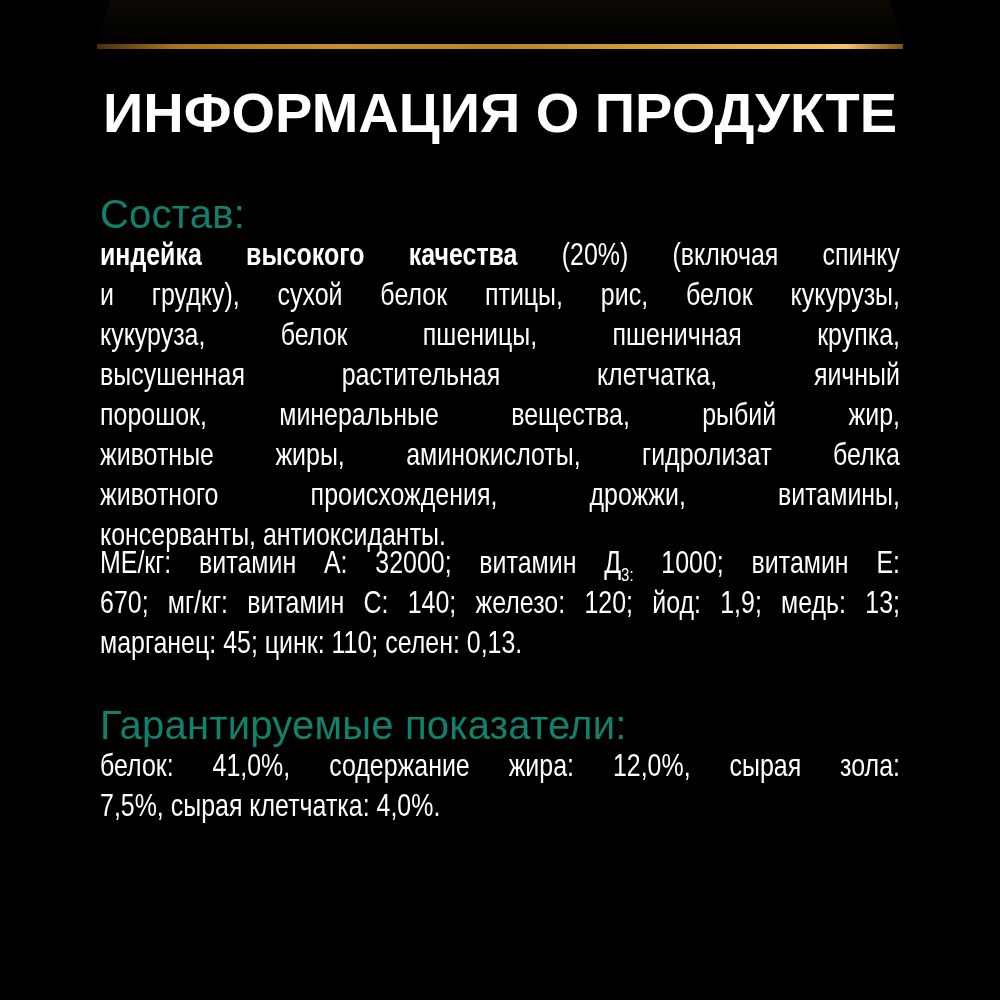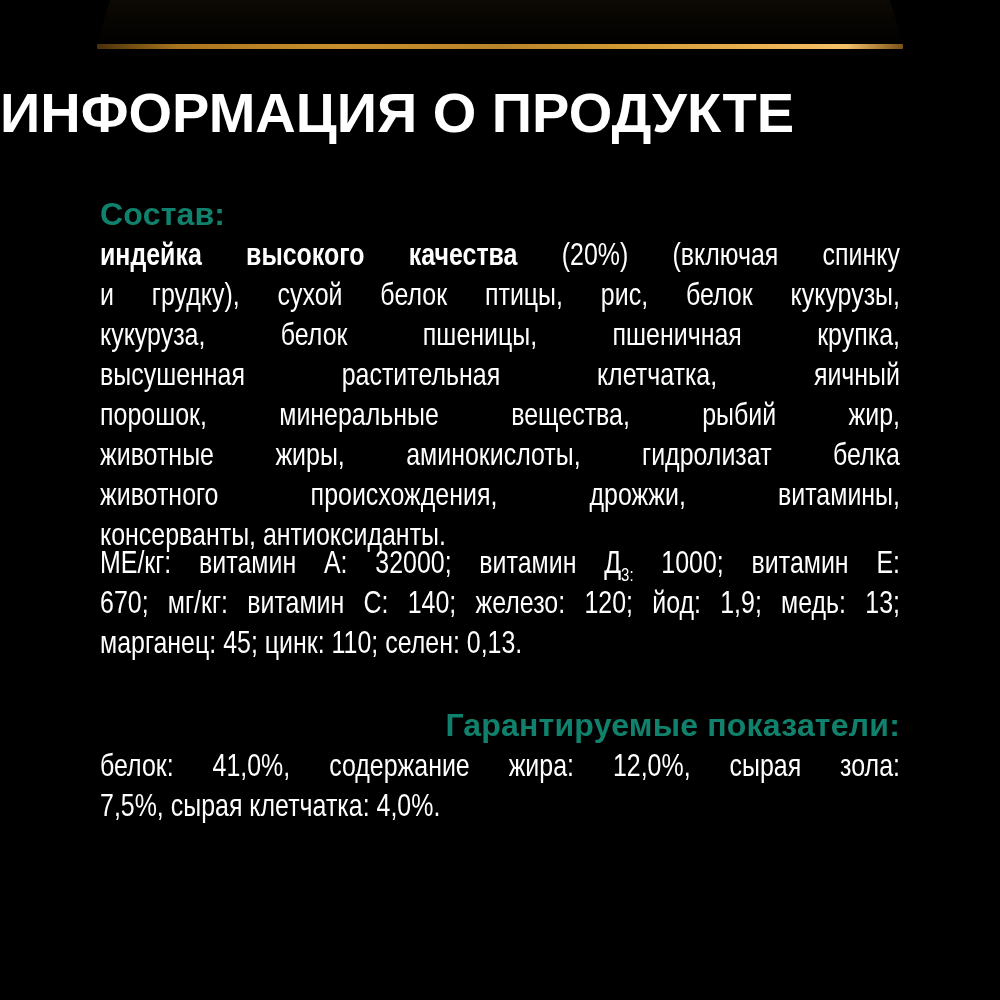--- a/index.html
+++ b/index.html
@@ -35,38 +35,38 @@
     border-radius: 1px;
     
     background: #c8902c;
   }
   h1.title {
     position: absolute;
     top: 85px;
     left: 0;
     width: 1000px;
     margin: 0;
-    text-align: left;
+    text-align: center;
     font-size: 56px;
     line-height: 56px;
     font-weight: 700;
     letter-spacing: 0px;
     color: #fff;
     white-space: nowrap;
   }
   .sec {
     position: absolute;
     left: 100px;
     width: 800px;
   }
   .sec h2 {
     margin: 0;
-    font-size: 32px;
+    font-size: 40px;
     line-height: 40px;
-    font-weight: 700;
+    font-weight: 400;
     letter-spacing: 0.2px;
   }
   .para {
     width: 1026px;               
     transform: scaleX(0.7797);
     transform-origin: left top;
     font-size: 32px;
     line-height: 40px;
     font-weight: 400;
   }
@@ -114,20 +114,20 @@
 
   <section class="sec" style="top:542px">
     <div class="para">
         <div class="line"><span>МЕ/кг: витамин А: 32000; витамин Д</span><span class="sub">3:</span><span> 1000; витамин Е:</span></div>
         <div class="line"><span>670; мг/кг: витамин С: 140; железо: 120; йод: 1,9; медь: 13;</span></div>
         <div class="line no-just"><span>марганец: 45; цинк: 110; селен: 0,13.</span></div>
       </div>
   </section>
 
   <section class="sec" style="top:705px">
-    <h2 class="accent" style="color: rgb(16, 129, 108); text-align: right;">Гарантируемые показатели:</h2>
+    <h2 class="accent" style="color: rgb(16, 129, 108);">Гарантируемые показатели:</h2>
     <div class="para">
         <div class="line"><span>белок: 41,0%, содержание жира: 12,0%, сырая зола:</span></div>
         <div class="line no-just"><span>7,5%, сырая клетчатка: 4,0%.</span></div>
       </div>
   </section>
 
 </div>
 
 </body></html>

